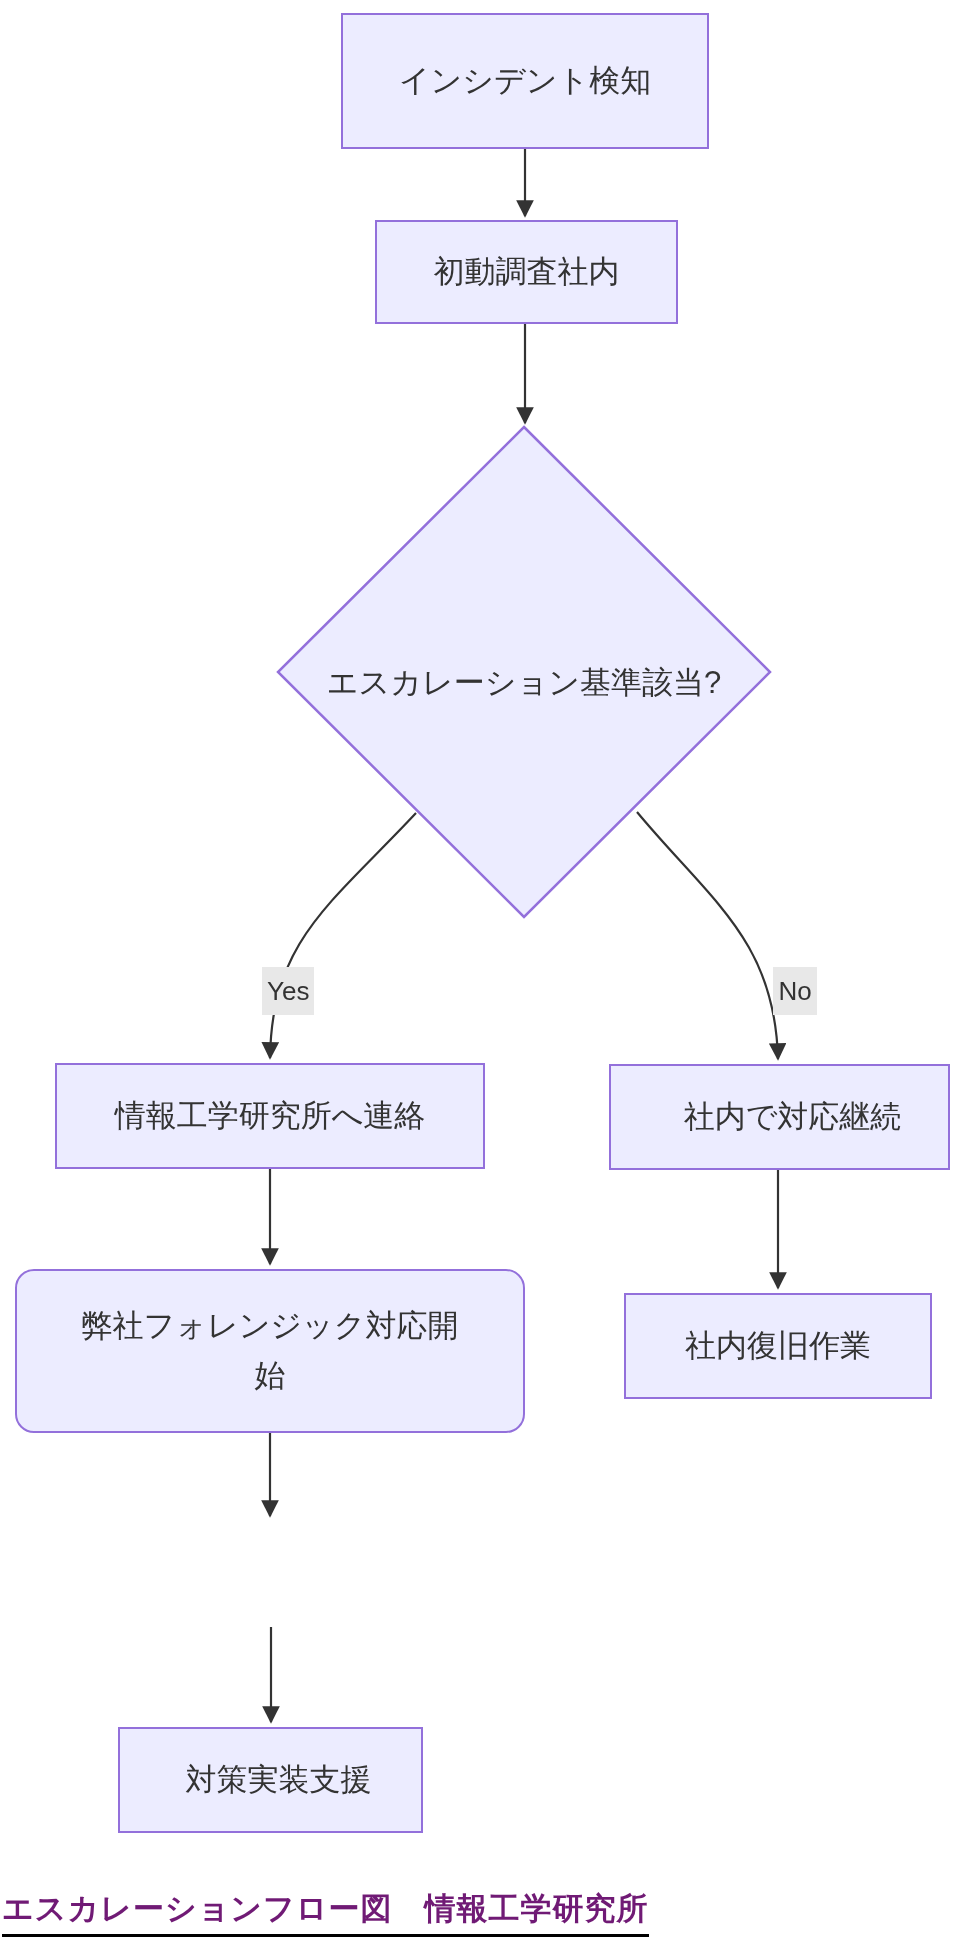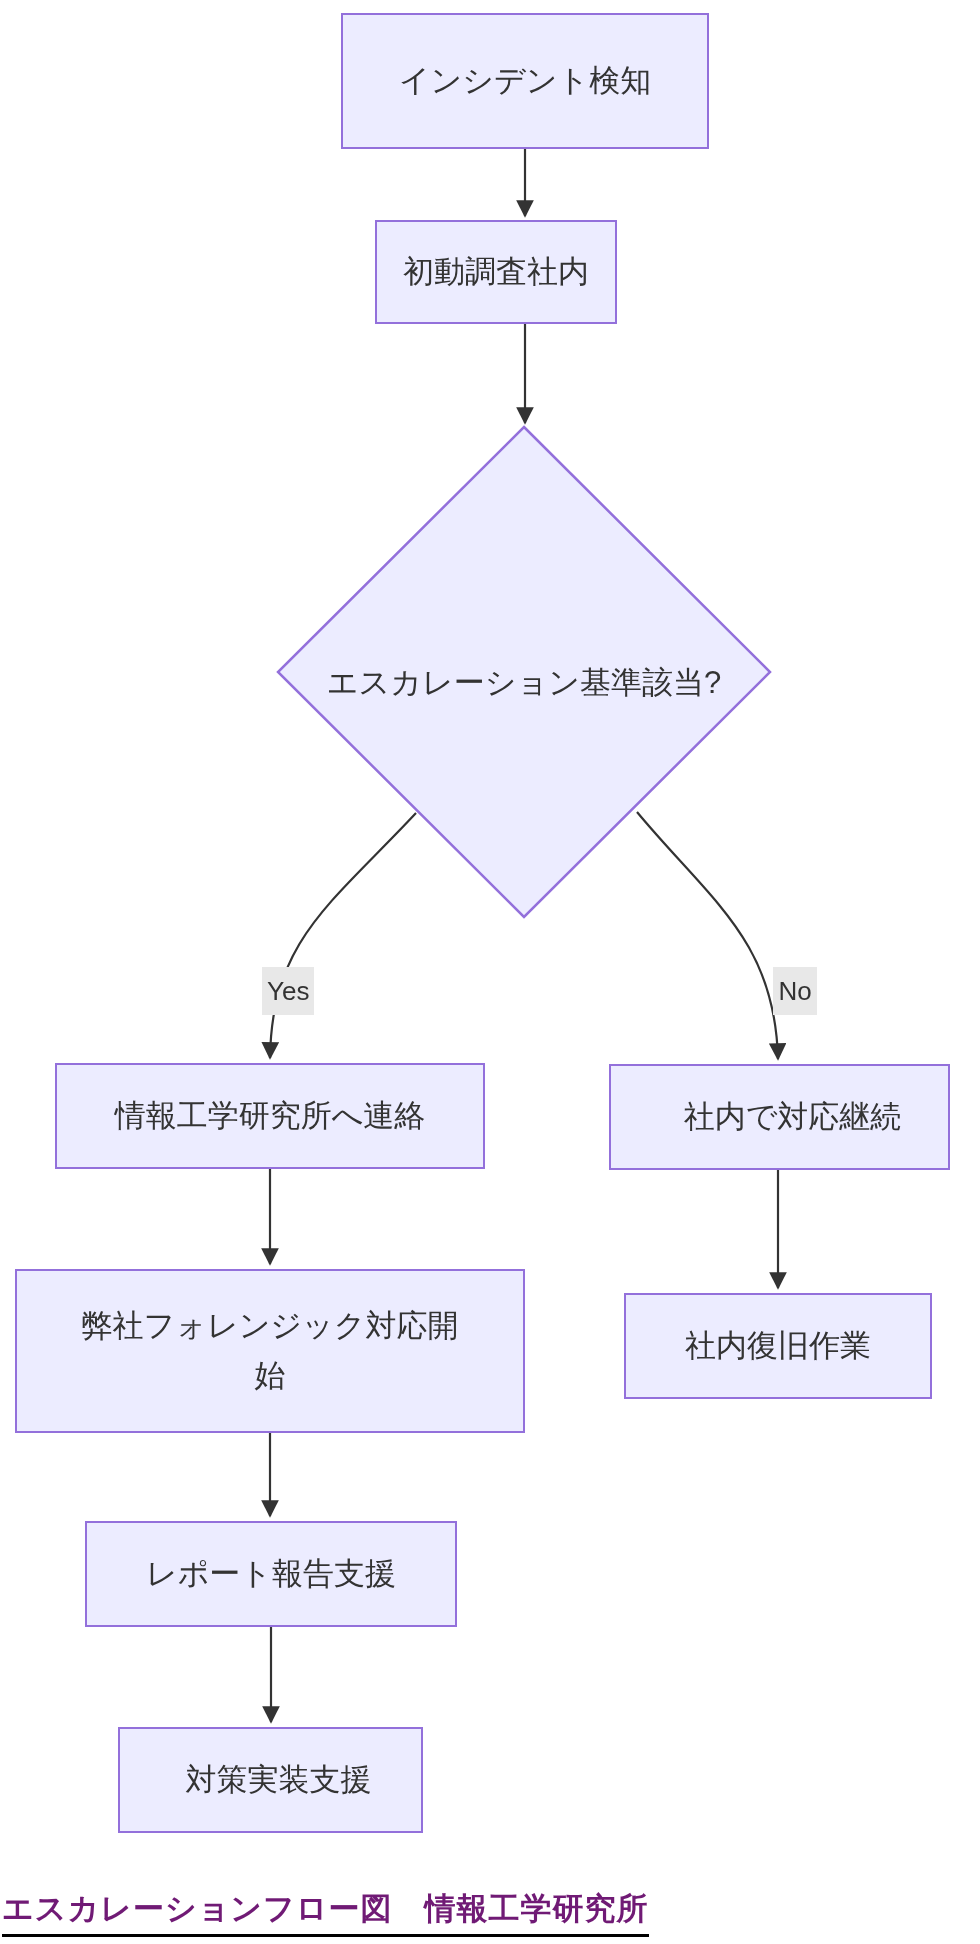--- a/index.html
+++ b/index.html
@@ -105,21 +105,21 @@
     <path class="edge" d="M270,1169 L270,1264" marker-end="url(#arrowhead)"></path>
     <path class="edge" d="M270,1433 L270,1516" marker-end="url(#arrowhead)"></path>
     <path class="edge" d="M271,1627 L271,1722" marker-end="url(#arrowhead)"></path>
     <path class="edge" d="M778,1170 L778,1288" marker-end="url(#arrowhead)"></path>
   </svg>
 
   <div class="node" style="left:341px; top:13px; width:368px; height:136px;">
     <span>インシデント検知</span>
   </div>
 
-  <div class="node" style="left:375px; top:220px; width:242px; height:104px;">
+  <div class="node" style="left:375px; top:220px; width:303px; height:104px;">
     <span>初動調査社内</span>
   </div>
 
   <div class="decision-label" style="left:314px; top:640px; width:420px; height:64px;">
     <span>エスカレーション基準該当?</span>
   </div>
 
   <div class="edge-label" style="left:246px; top:967px; min-width:38px; height:42px;">
     <span>Yes</span>
   </div>
@@ -129,32 +129,29 @@
   </div>
 
   <div class="node" style="left:55px; top:1063px; width:430px; height:106px;align-items:center;">
     <span>情報工学研究所へ連絡</span>
   </div>
 
   <div class="node" style="left:609px; top:1064px; width:341px; height:106px;padding-left:26px;">
     <span>社内で対応継続</span>
   </div>
 
-  <div class="node" style="left:15px; top:1269px; width:510px; height:164px; flex-direction:column;">
+  <div class="node" style="left:15px; top:1269px; width:510px; height:164px; flex-direction:column;border-radius:19px;">
     <span>弊社フォレンジック対応開</span>
     <span>始</span>
   </div>
 
   <div class="node" style="left:624px; top:1293px; width:308px; height:106px;">
     <span>社内復旧作業</span>
   </div>
 
-  <div class="node" style="left:85px; top:1521px; width:372px; height:106px;">
-    <span>レポート報告支援</span>
-  </div>
 
   <div class="node" style="left:118px; top:1727px; width:305px; height:106px;padding-left:16px;">
     <span>対策実装支援</span>
   </div>
 
   <div class="caption">
     <span>エスカレーションフロー図　情報工学研究所</span>
   </div>
 
 </div>

